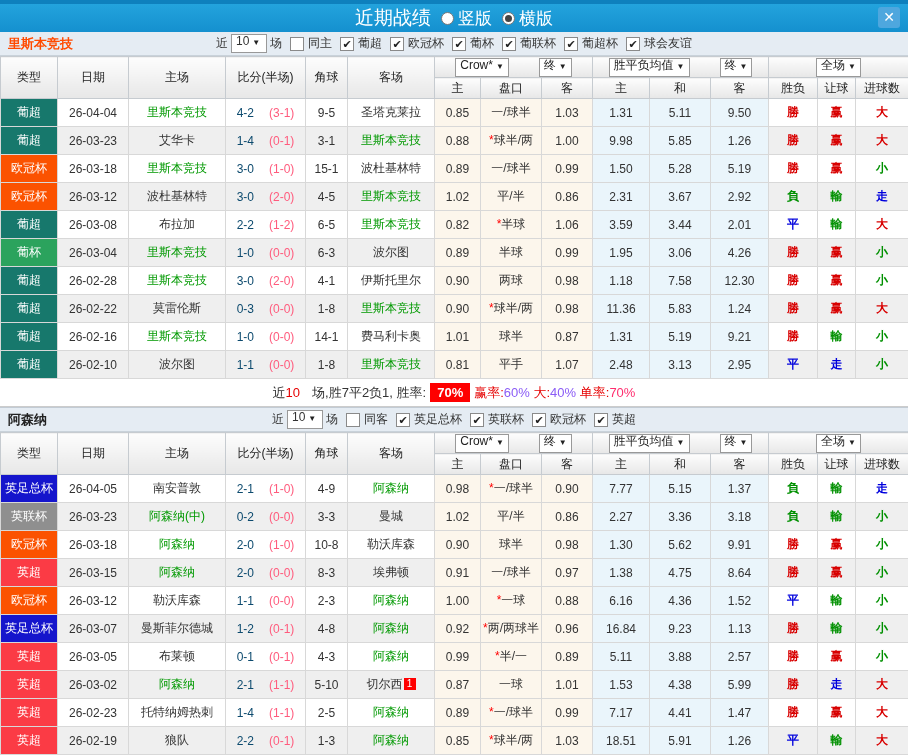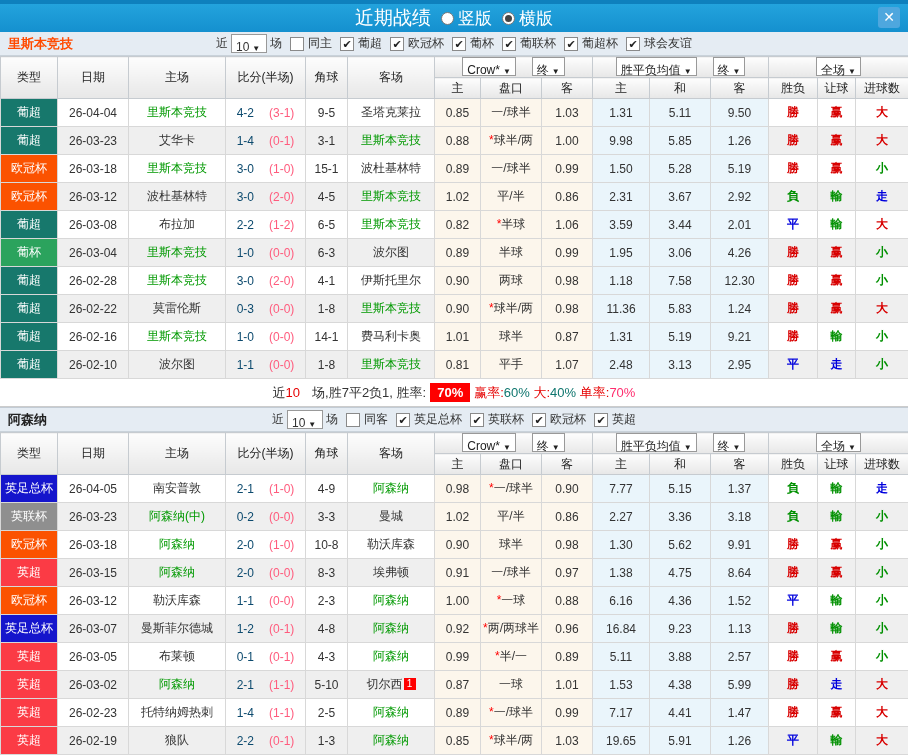--- a/index.html
+++ b/index.html
@@ -16,47 +16,47 @@
   .close{position:absolute;right:8px;top:3px;width:22px;height:21px;background:#4ea7de;border-radius:3px;
          color:#fff;font-weight:bold;font-size:14px;line-height:21px;text-align:center;cursor:pointer}
   
   .filterbar{height:23px;background:#e5ecf3;border-bottom:1px solid #c9d2da;position:relative;
              display:flex;align-items:center}
   .filterbar.second{border-top:1px solid #c2cbd4}
   .teamname{position:absolute;left:8px;font-size:13px;font-weight:bold}
   .filters{margin:0 auto;display:flex;align-items:center}
   .flabel{margin:0 3px;color:#333}
   .dd{display:inline-block;border:1px solid #999;background:#fff;padding:0 4px;height:17px;
-      line-height:24px;font-size:12px;white-space:nowrap;cursor:pointer}
+      line-height:13px;font-size:12px;white-space:nowrap;cursor:pointer}
   .arr{font-size:8px;margin-left:3px;color:#222}
   .cb{display:inline-block;width:12px;height:12px;border:1px solid #8a8a8a;background:#fff;font-size:11px;
       line-height:12px;text-align:center;color:#222;margin:0 1px 0 5px;overflow:hidden;cursor:pointer}
   
   table{border-collapse:collapse;table-layout:fixed;width:908px}
   th{background:linear-gradient(#fdfdfd,#e7e7e7);border:1px solid #c6cbd0;font-weight:normal;
      font-size:12px;color:#222;height:20px;padding:0;white-space:nowrap}
-  th.grp span.dd{margin:0 8px}
+  th.grp span.dd{margin:0 15px}
   td{border:1px solid #d8d8d8;text-align:center;height:27px;padding:0;font-size:12px;white-space:nowrap}
   tr.even td{background:#efefef}
   td.league{color:#fff}
   td.odds{background:#fcf6ec!important}
   td.avg{background:#eaf5fb!important}
   .focus{color:#090}
   .ft{color:#0c4a6e}
   .ht{color:#ff5b7d;margin-left:15px}
   .star{color:#f00}
   .c-r{color:#d80000;font-weight:bold}
   .c-g{color:#009000;font-weight:bold}
   .c-b{color:#0000dd;font-weight:bold}
   .numbadge{display:inline-block;background:#f00;color:#fff;font-size:10px;width:12px;height:12px;
             line-height:12px;vertical-align:1px;margin-left:1px}
   
   .summary{height:27px;border-bottom:1px solid #ccc;display:flex;align-items:center;
            justify-content:center;font-size:13px}
-  .sum-k{color:#333}.sum-r{color:#e60000}.sum-b{color:#0f766e}.sum-p{color:#ff2d6e}
+  .sum-k{color:#333}.sum-r{color:#e60000}.sum-b{color:#8b5cf6}.sum-p{color:#ff2d6e}
   .sum-chip{background:#fe0000;color:#fff;font-weight:bold;padding:2px 7px;margin:0 4px}
 </style>
 </head>
 <body>
 
 <div class="titlebar">
   <span class="title">近期战绩</span>
   <span><span class="radio"></span><span class="radio-label">竖版</span><span class="radio sel"></span><span class="radio-label">横版</span></span>
   <span class="close"><span>✕</span></span>
 </div>
@@ -543,21 +543,21 @@
       <tr class="even">
         <td class="league" style="background: rgb(251, 59, 69);">英超</td>
         <td class="date">26-02-19</td>
         <td class="team"><span>狼队</span></td>
         <td class="score"><span class="ft">2-2</span><span class="ht">(0-1)</span></td>
         <td class="corner">1-3</td>
         <td class="team"><span class="focus">阿森纳</span></td>
         <td class="odds">0.85</td>
         <td class="odds"><span class="star">*</span>球半/两</td>
         <td class="odds">1.03</td>
-        <td class="avg">19.65</td>
+        <td class="avg">18.51</td>
         <td class="avg">5.91</td>
         <td class="avg">1.26</td>
         <td class="res c-b">平</td>
         <td class="res c-g">輸</td>
         <td class="res c-r">大</td>
       </tr>
     </tbody>
 </table>
 
 </body></html>

